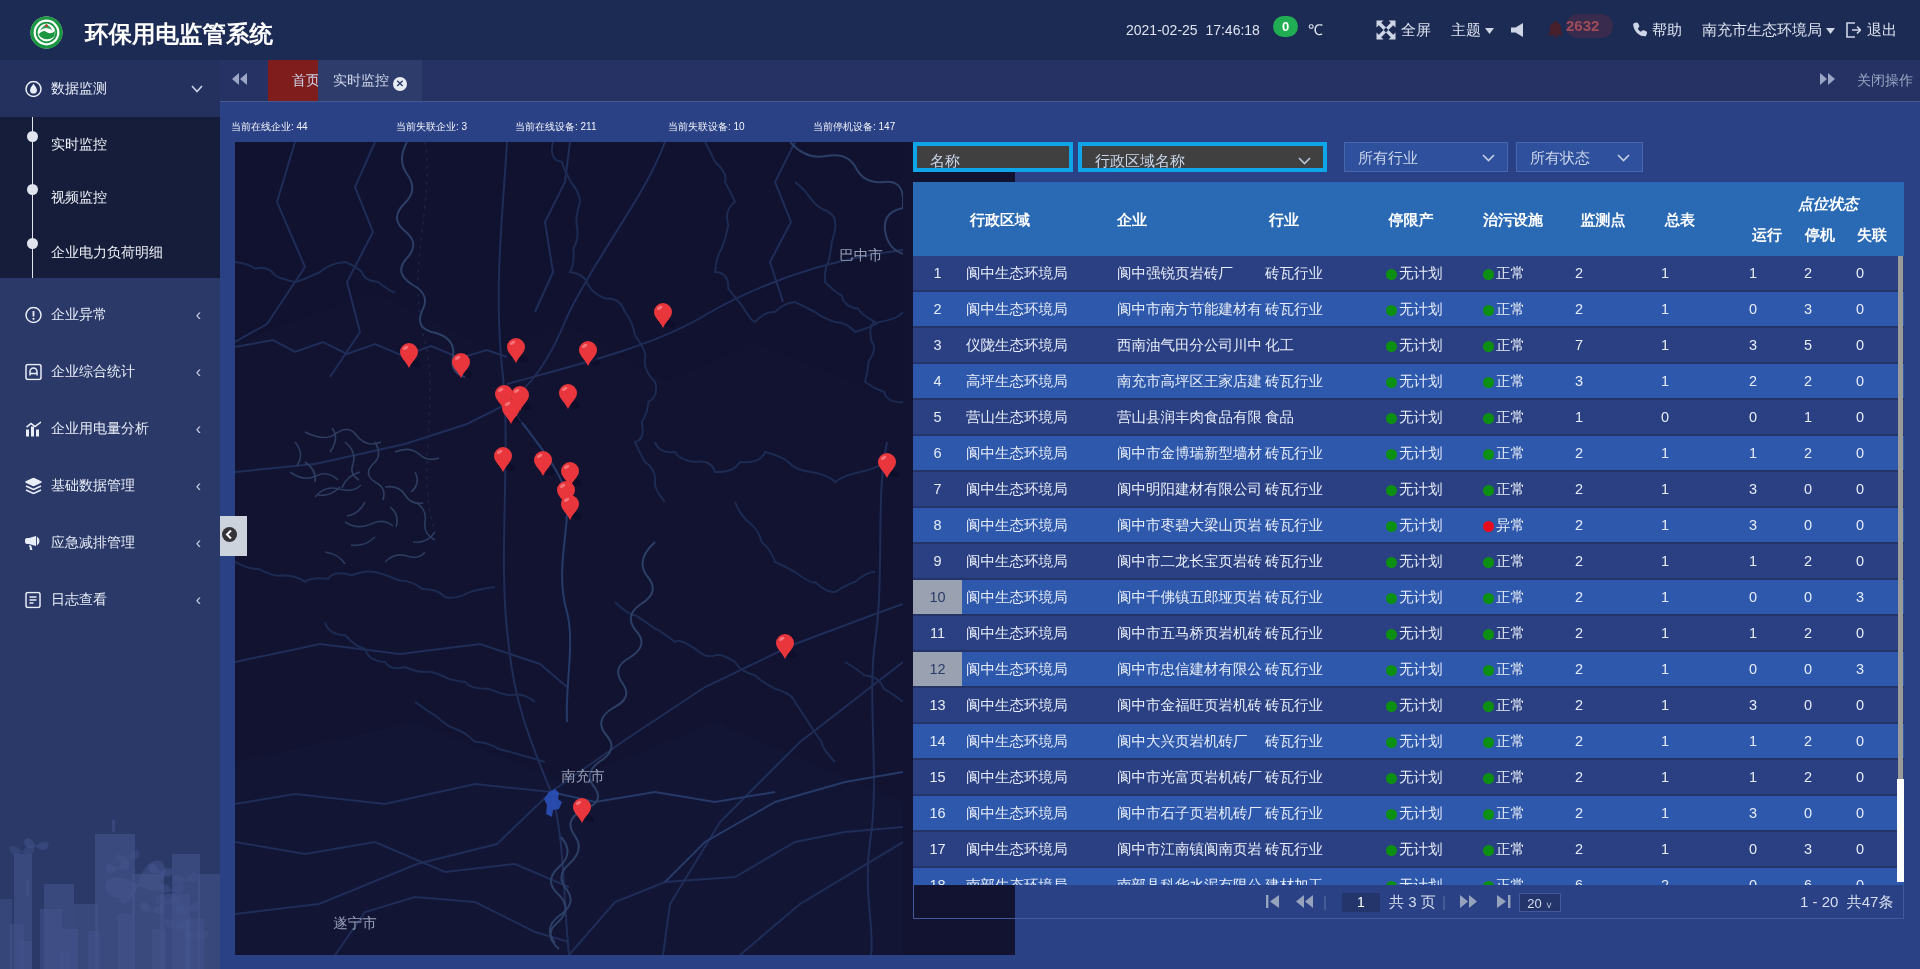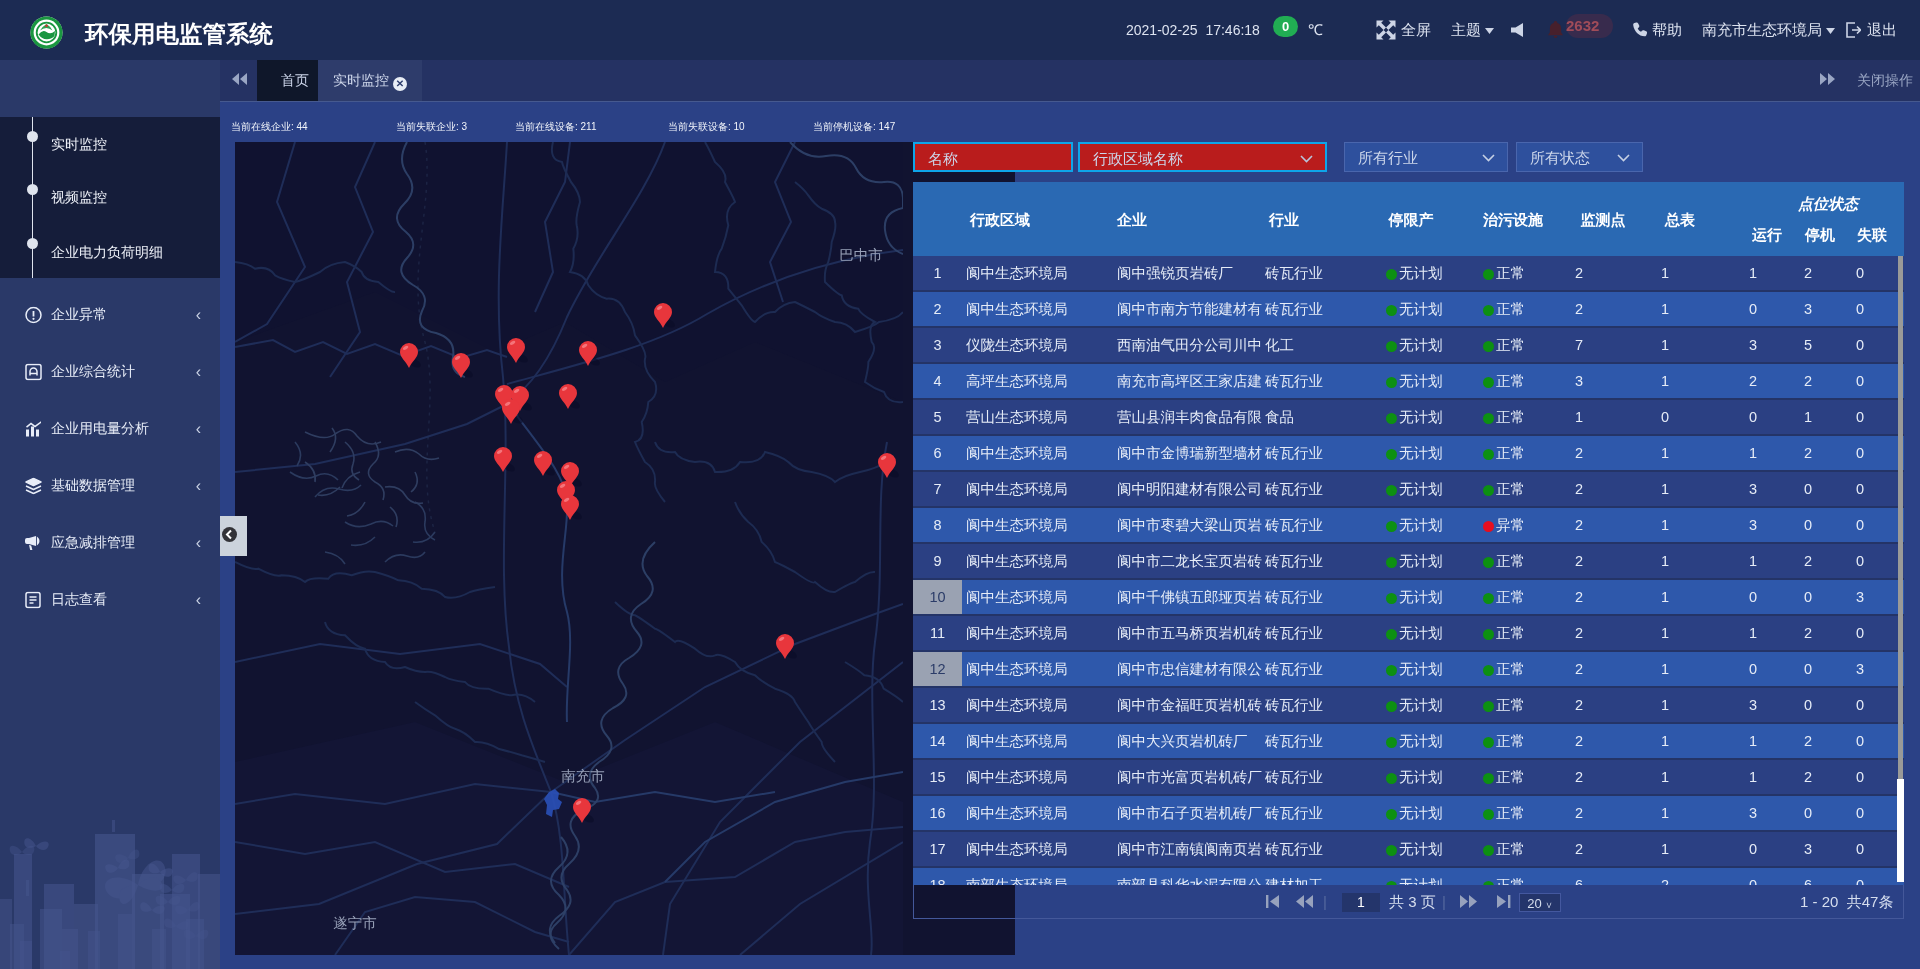--- a/index.html
+++ b/index.html
@@ -24,21 +24,21 @@
 .sitem { position:absolute; left:51px; color:#eef1f8; font-size:14px; }
 
 #tabbar { position:absolute; left:220px; top:60px; width:1700px; height:41px; background:#253263; z-index:25; }
 .tab { position:absolute; top:0; height:41px; line-height:41px; font-size:14px; color:#cdd6ea; text-align:center; }
 
 .stat { position:absolute; top:101px; height:41px; line-height:52px; color:#f2f5fb; font-size:10px; z-index:5; white-space:nowrap; }
 #map { position:absolute; left:235px; top:142px; width:780px; height:813px; background:#111330; z-index:5; }
 #collapse { position:absolute; left:220px; top:516px; width:27px; height:40px; background:#ccd3dc; z-index:8; }
 
 .fbox { position:absolute; height:30px; line-height:29px; font-size:15px; color:#ccd6ea; padding-left:13px; z-index:6; }
-.fdark { background:#b91c1c; border:2px solid #0ea5e9; }
+.fdark { background:#404040; border:4px solid #0ea5e9; }
 .flight { background:#2e509d; border:1px solid #4a66ad; }
 
 #thead { position:absolute; left:913px; top:182px; width:991px; height:74px; background:#2a69b3; color:#ffffff; z-index:6; }
 #thead .h { position:absolute; font-size:15px; font-weight:bold; transform:translate(-50%,-50%); white-space:nowrap; }
 #tbody { position:absolute; left:913px; top:256px; width:991px; height:629px; overflow:hidden; z-index:6; }
 .row { position:relative; width:991px; height:36px; font-size:14.5px; color:#e6ecf7; border-bottom:2px solid #243467; }
 .row.odd { background:#2b4083; }
 .row.even { background:#2e58ab; }
 .c { position:absolute; top:0; height:34px; line-height:34px; white-space:nowrap; overflow:hidden; }
 .num { left:0; width:49px; text-align:center; }
@@ -106,20 +106,30 @@
       <path d="M0 0 h9 l-4.5 6z"></path>
     </svg>
   <svg class="abs" style="left:1845px;top:22px;" width="16" height="16" viewBox="0 0 16 16" fill="none" stroke="#cdd5e6" stroke-width="1.6">
       <path d="M10 1 H2 V15 H10"></path>
       <path d="M7 8 H15 M12 4.5 L15.5 8 12 11.5" stroke-linejoin="round"></path>
     </svg>
   <div class="hitem" style="left:1867px;">退出</div>
 </div>
 
 <div id="side">
+  <div class="mi" id="mi-top">
+    <svg class="ic" width="17" height="17" viewBox="0 0 17 17">
+        <circle cx="8.5" cy="8.5" r="7.5" fill="none" stroke="#e8edf8" stroke-width="1.5"></circle>
+        <path d="M8.5 3.2 C10.6 6 11.9 7.8 11.9 9.7 a3.4 3.4 0 0 1 -6.8 0 C5.1 7.8 6.4 6 8.5 3.2z" fill="#e8edf8"></path>
+      </svg>
+    <span class="txt">数据监测</span>
+      <svg class="abs" style="right:17px;top:25px;" width="12" height="8" viewBox="0 0 12 8" fill="none" stroke="#c9d2e4" stroke-width="1.7">
+        <path d="M1 1 L6 6.5 11 1"></path>
+      </svg>
+  </div>
   <div id="submenu">
     <div class="sline"></div>
     <div class="sdot" style="top:14px;"></div>
     <div class="sdot" style="top:67px;"></div>
     <div class="sdot" style="top:121px;"></div>
     <div class="sitem" style="top:19px;">实时监控</div>
     <div class="sitem" style="top:72px;">视频监控</div>
     <div class="sitem" style="top:127px;">企业电力负荷明细</div>
   </div>
   <div class="mi" style="top:226px;">
@@ -250,21 +260,21 @@
  <path d="M0 0 C-10 14 -26 18 -22 4 C-19 -5 -7 -3 0 0z"></path>
  <path d="M0 0 C10 14 26 18 22 4 C19 -5 7 -3 0 0z"></path>
       </g>
     </svg>
 </div>
 
 <div id="tabbar">
   <div class="tab" style="left:0;width:40px;"><svg width="16" height="12" viewBox="0 0 16 12" fill="#9aa6c4">
         <path d="M7 0 L0 6 7 12z M15 0 L8 6 15 12z"></path>
       </svg></div>
-  <div class="tab" style="left:37px;width:76px;background:#0f172a;">首页</div>
+  <div class="tab" style="left:48px;width:76px;background:#7f1d1d;">首页</div>
   <div class="tab" style="left:98px;width:104px;background:#2e3c6b;">实时监控 <span style="display:inline-block;width:14px;height:14px;border-radius:50%;background:#e8edf5;color:#2c3c6c;font-size:10px;line-height:14px;font-weight:bold;vertical-align:-2px;text-align:center;">✕</span></div>
   <div class="tab" style="left:1592px;width:30px;"><svg width="16" height="12" viewBox="0 0 16 12" fill="#9aa6c4">
         <path d="M1 0 L8 6 1 12z M9 0 L16 6 9 12z"></path>
       </svg></div>
   <div class="tab" style="left:1630px;width:70px;color:#9aa6c4;">关闭操作</div>
 </div>
 <div class="abs" style="left:220px;top:101px;width:1700px;height:1px;background:#46598f;z-index:26;"></div>
 
 <div class="stat" style="left:231px;">当前在线企业: 44</div>
 <div class="stat" style="left:396px;">当前失联企业: 3</div>

